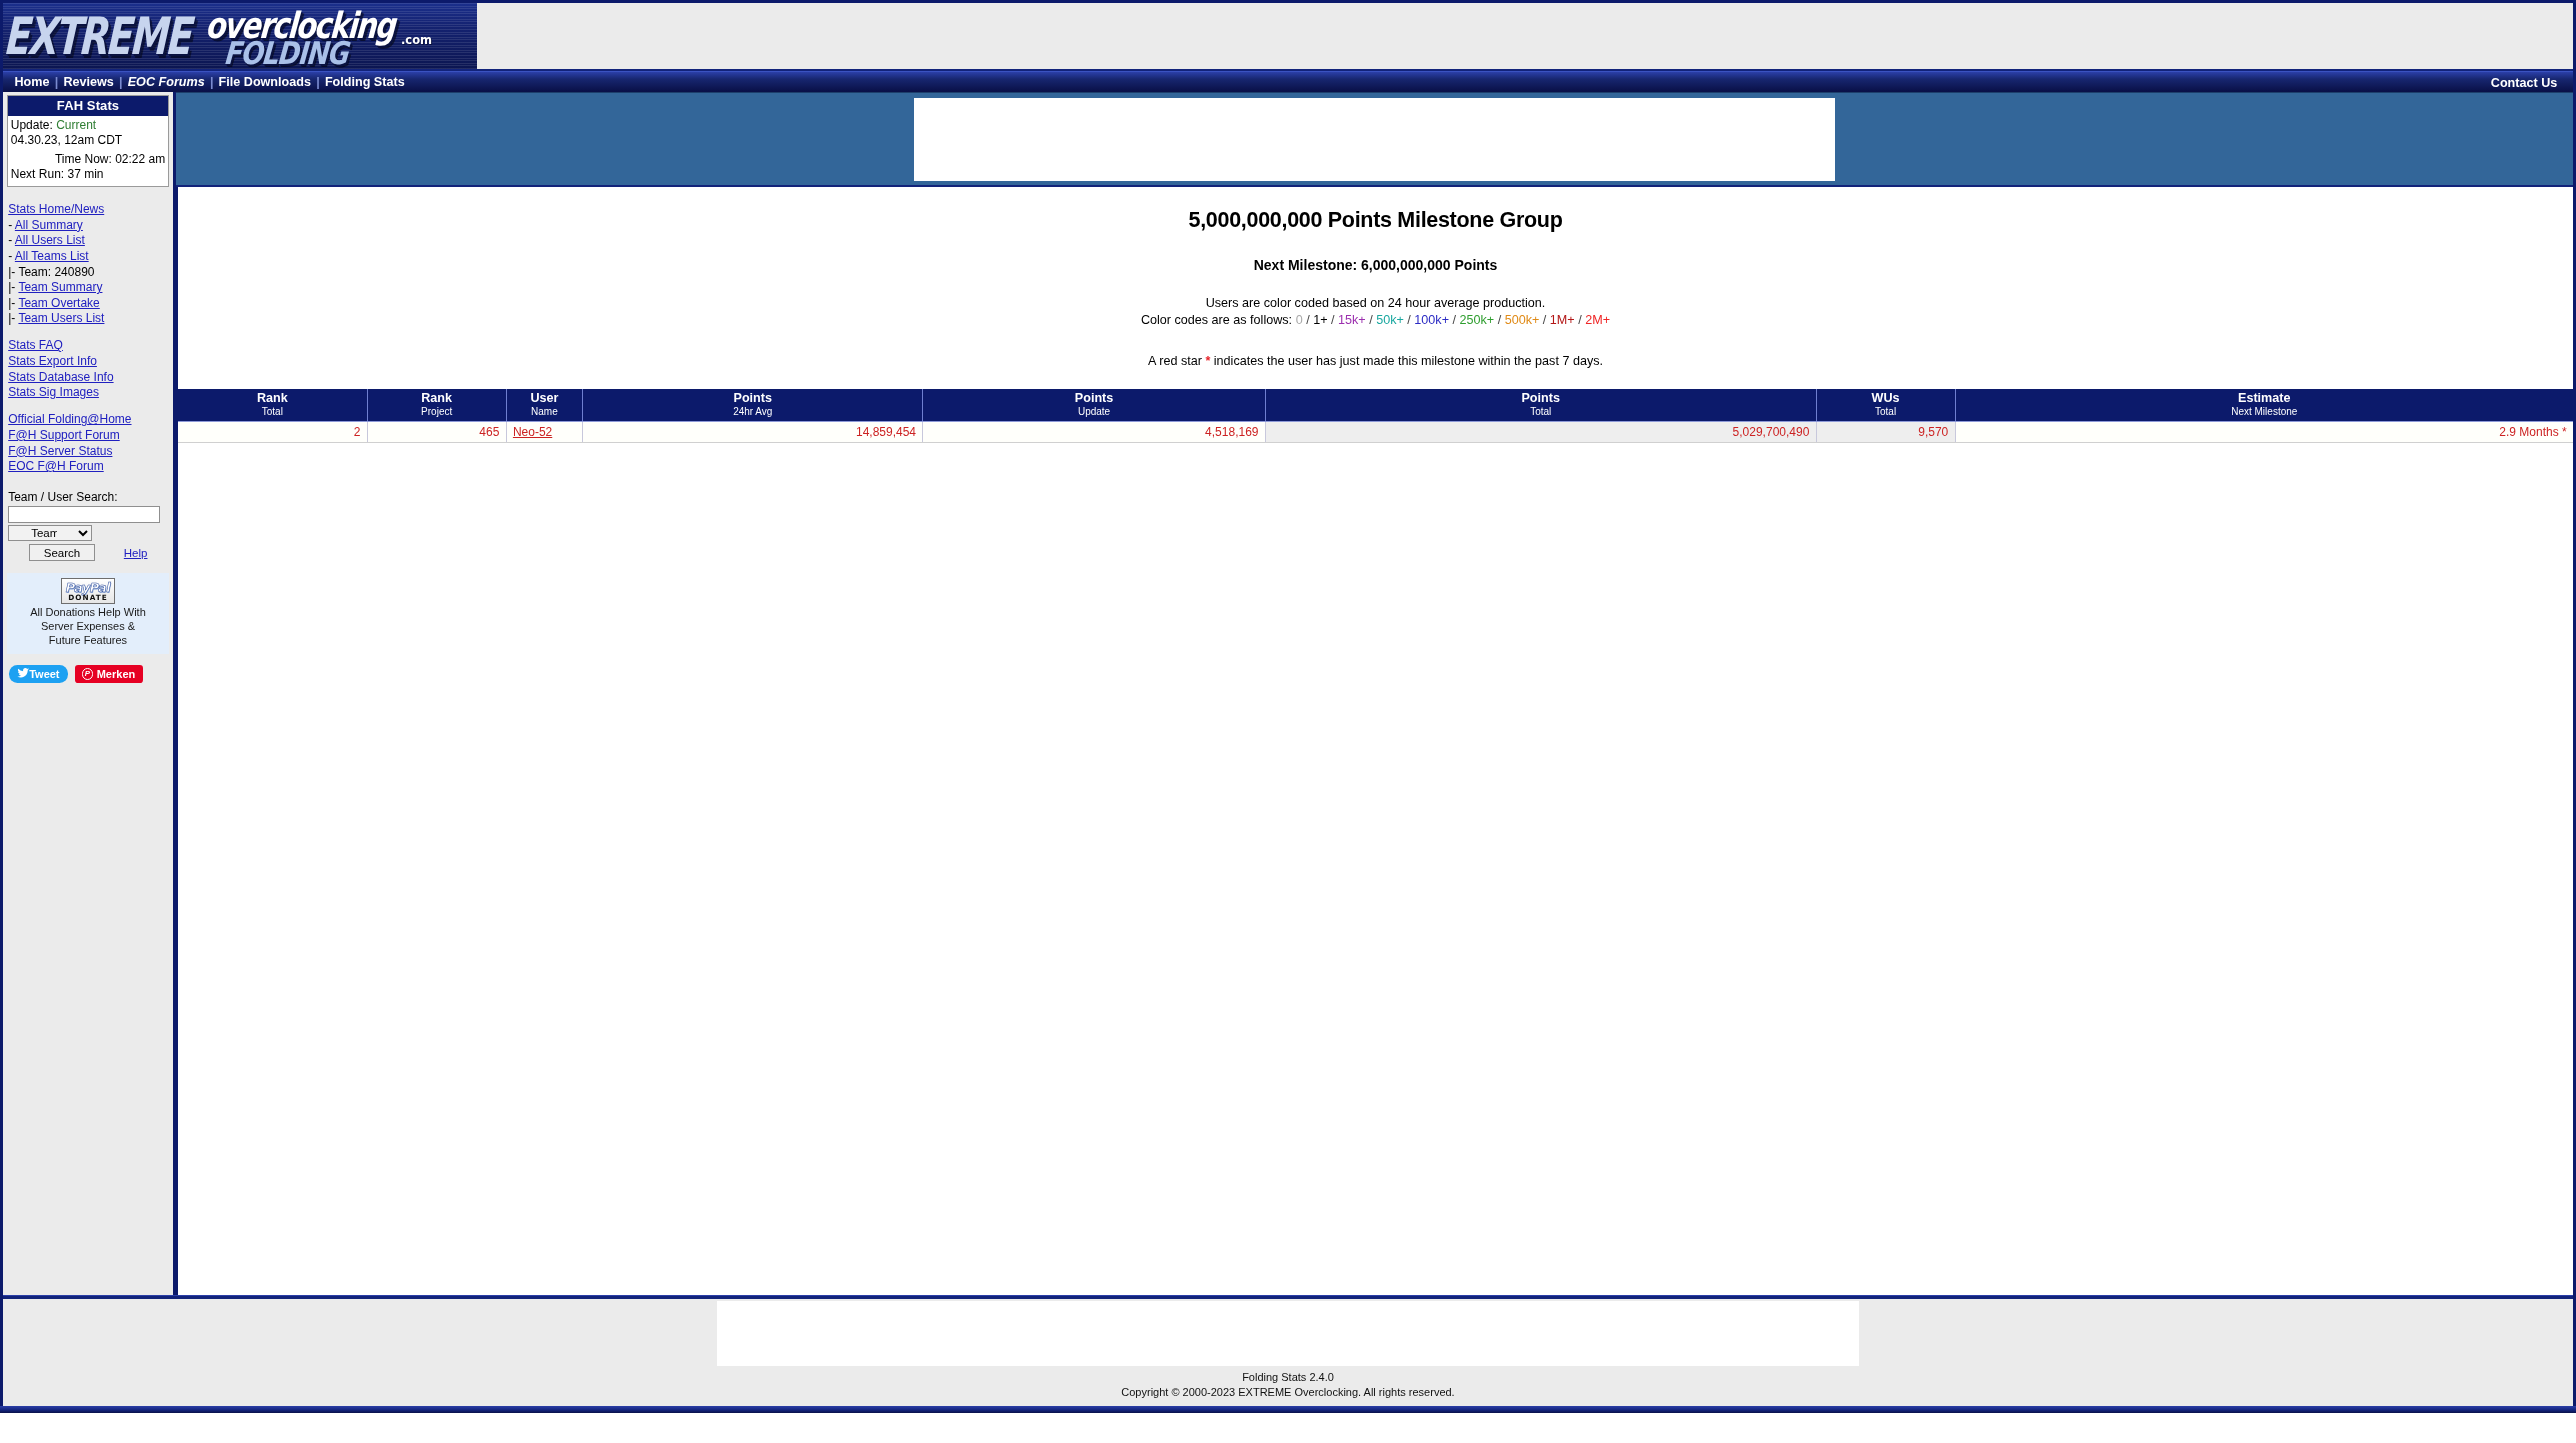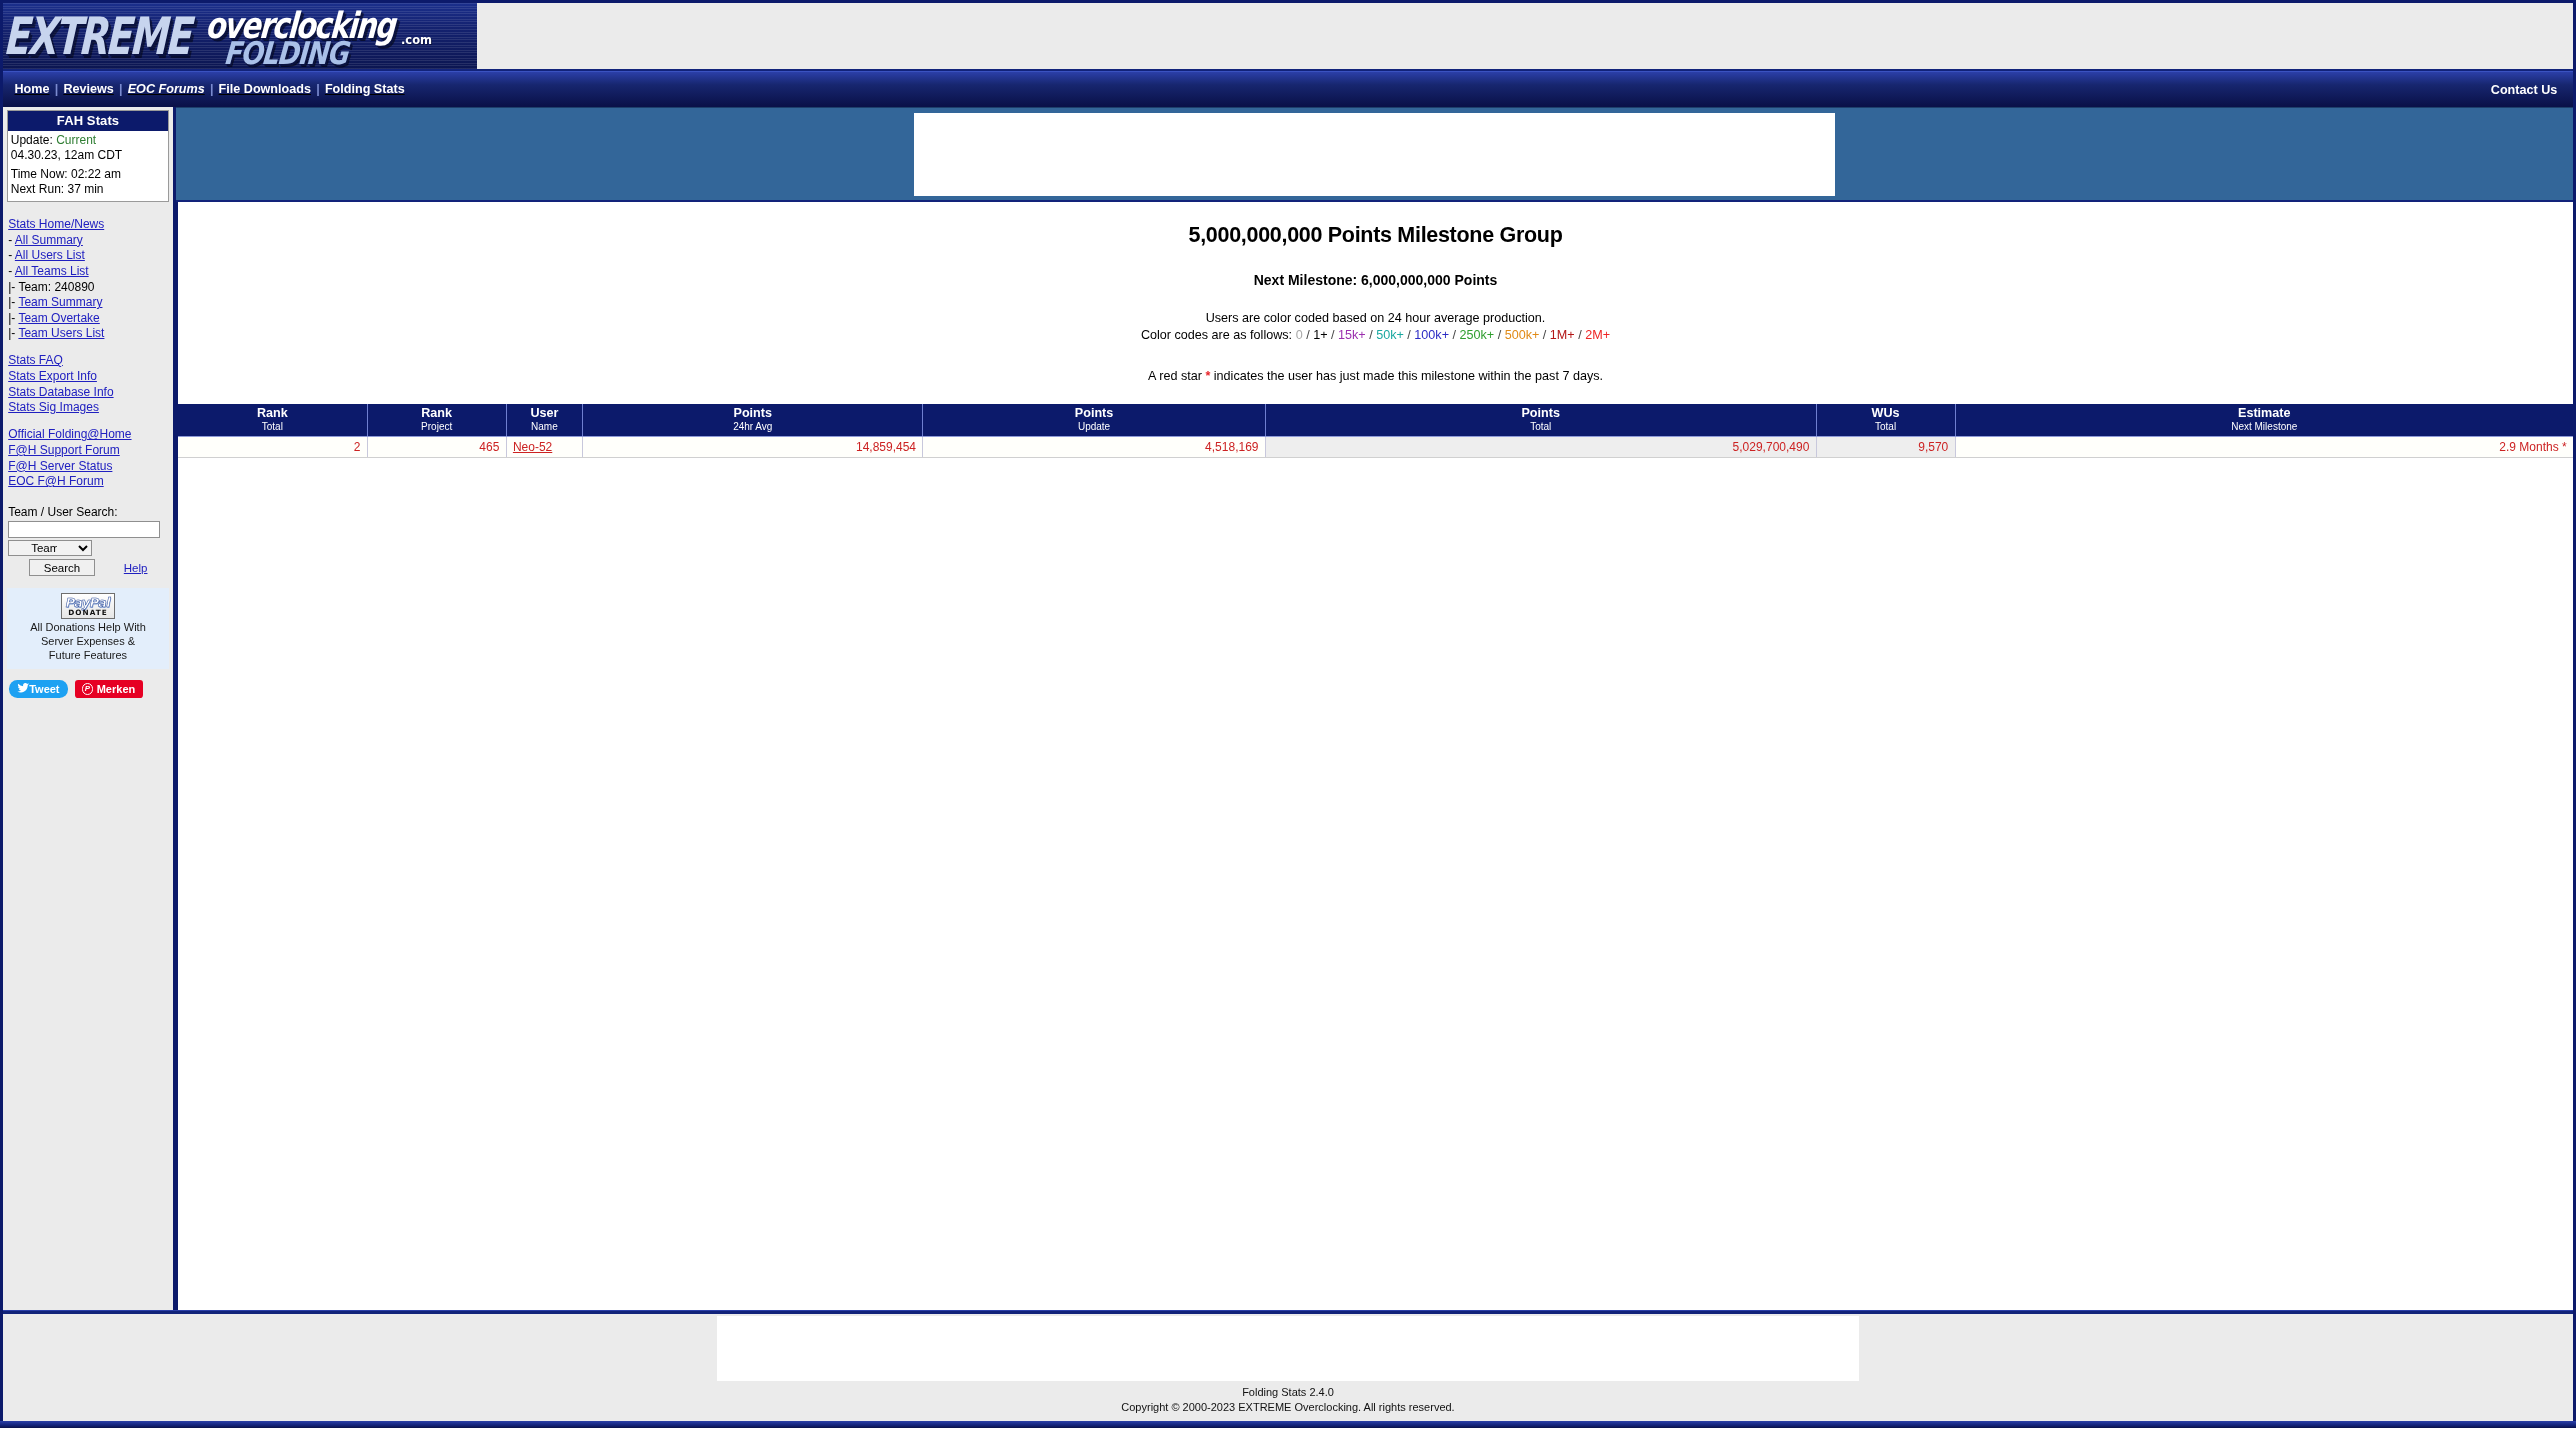--- a/index.html
+++ b/index.html
@@ -94,29 +94,28 @@
     font-family: "DejaVu Sans", sans-serif;
     font-weight: bold;
     font-size: 11.5px;
     color: #ffffff;
     text-shadow: 1px 1px 0 #0a1240;
     white-space: nowrap;
   }
 
   
   .navbar {
-    height: 36px;
+    height: 21px;
     background: linear-gradient(180deg,#2b3fa8 0%, #17266f 38%, #0a1149 100%);
     border-top: 1px solid #3a52c0;
     border-bottom: 1px solid #0a1149;
     position: relative;
     display: flex;
     align-items: center;
     padding: 0 6.3px;
-    text-decoration: underline;
   }
   .nav-left { display: flex; align-items: center; }
   .nav-item {
     color: #ffffff;
     font-size: 12.6px;
     font-weight: bold;
     padding: 0 5.2px;
     text-decoration: none;
     white-space: nowrap;
   }
@@ -165,20 +164,21 @@
   }
   .panel-body {
     background: #ffffff;
     padding: 1.6px 2.6px 3.1px 2.6px;
     font-size: 12px;
     line-height: 1.28;
   }
   .green { color: #2e7d32; }
   .panel-sub {
     margin-top: 3.1px;
+    text-align: right;
   }
 
   .links-block {
     margin-top: 15.7px;
     font-size: 12px;
     line-height: 1.30;
     padding-left: 1px;
   }
   .links-block a {
     color: #2020c0;

